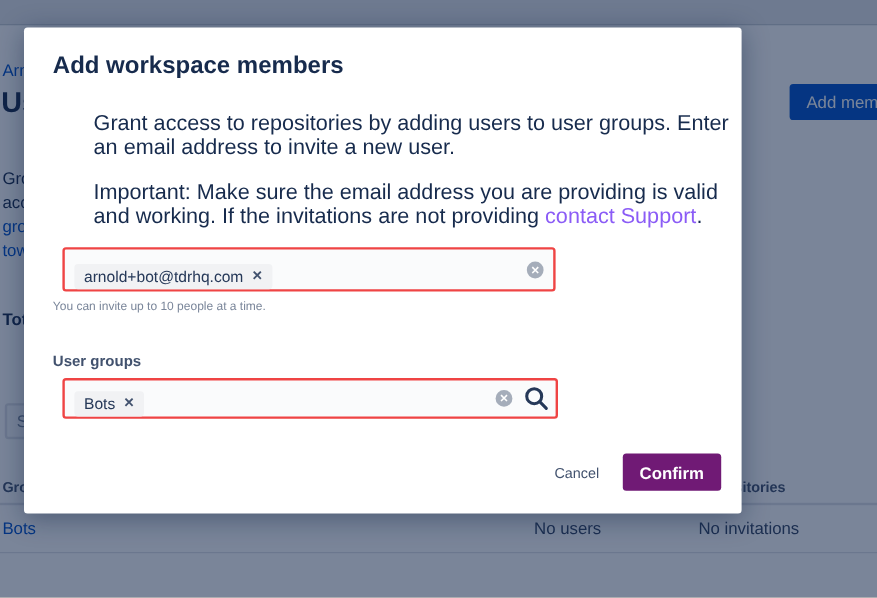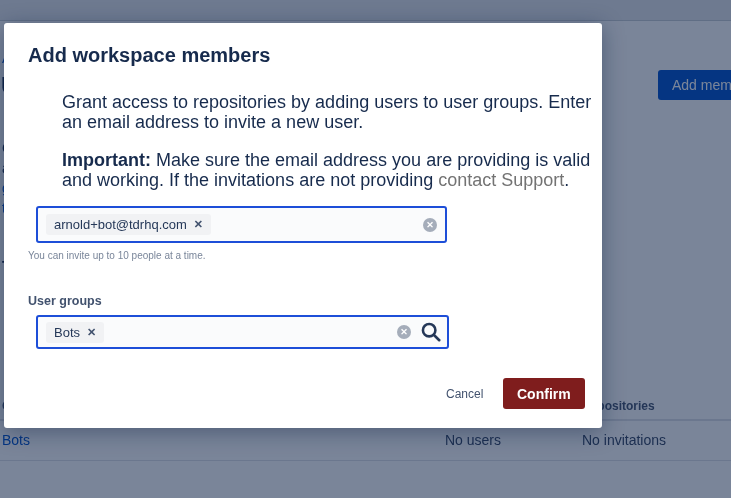--- a/index.html
+++ b/index.html
@@ -20,38 +20,38 @@
   .thead-border { position:absolute; left:0; right:0; top:419px; border-top:2px solid #DFE1E6; }
   .row-border { position:absolute; left:0; right:0; top:460px; border-top:1px solid #DFE1E6; }
   .th { position:absolute; top:399px; font-size:12px; font-weight:700; color:#44546F; white-space:nowrap; }
   .td { position:absolute; top:432px; font-size:14px; color:#344563; white-space:nowrap; }
   .td.link { color:#0052CC; cursor:pointer; }
 
   
   .blanket { position:absolute; inset:0; background:rgba(9,30,66,0.54); z-index:5; }
 
   
-  .modal { position:absolute; left:4px; top:23px; width:598px; height:405px; background:#fff; border-radius:3px; box-shadow:0 4px 22px rgba(9,30,66,0.4); z-index:10; }
+  .modal { position:absolute; left:20px; top:23px; width:598px; height:405px; background:#fff; border-radius:3px; box-shadow:0 4px 22px rgba(9,30,66,0.4); z-index:10; }
   .modal-title { position:absolute; left:24px; top:21px; font-size:20px; font-weight:600; color:#172B4D; white-space:nowrap; }
   .mline { position:absolute; left:24px; font-size:18px; line-height:20px; color:#172B4D; white-space:nowrap;margin-left:34px; }
-  .mline b { font-weight:700; }
-  .mlink { color:#737373; text-decoration:none; cursor:pointer; }
-  .field { position:absolute; left:32px; background:#FAFBFC; border:2px solid #1d4ed8; border-radius:3px; display:flex; align-items:center; padding:0 8px; cursor:text; }
+  .mline b { font-weight:400; }
+  .mlink { color:#8b5cf6; text-decoration:none; cursor:pointer; }
+  .field { position:absolute; left:32px; background:#FAFBFC; border:2px solid #ef4444; border-radius:3px; display:flex; align-items:flex-end; padding:0 8px; cursor:text; }
   .field-email { top:183px; width:411px; height:37px; }
   .field-groups { top:292px; width:413px; height:34px; }
   .chip { display:inline-flex; align-items:center; gap:7px; background:#F1F2F4; border-radius:3px; padding:3px 8px; font-size:13px; color:#253858; white-space:nowrap; }
   .chip-x { font-size:11px; font-weight:700; color:#42526E; cursor:pointer; line-height:1; }
   .clear-ic { position:absolute; width:14px; height:14px; border-radius:50%; background:#A5ADBA; color:#fff; font-size:9px; font-weight:700; line-height:14px; text-align:center; cursor:pointer; }
   .clear-email { right:8px; top:10px; }
   .clear-groups { right:36px; top:8px; }
   .search-ic { position:absolute; right:5px; top:4px; width:22px; height:22px; cursor:pointer; }
   .helper { position:absolute; left:24px; top:227px; font-size:10px; color:#7A869A; white-space:nowrap; }
   .glabel { position:absolute; left:24px; top:271px; font-size:12.5px; font-weight:700; color:#42526E; white-space:nowrap; }
   .cancel-btn { position:absolute; left:430px; top:355px; height:31px; padding:0 12px; background:transparent; border:none; font-size:12px; font-weight:500; color:#42526E; cursor:pointer; font-family:"Liberation Sans", sans-serif; }
-  .confirm-btn { position:absolute; left:499px; top:355px; height:31px; padding:0 14px; background:#7f1d1d; border:none; border-radius:3px; font-size:14px; font-weight:600; color:#fff; cursor:pointer; font-family:"Liberation Sans", sans-serif; }
+  .confirm-btn { position:absolute; left:499px; top:355px; height:31px; padding:0 14px; background:#701a75; border:none; border-radius:3px; font-size:14px; font-weight:600; color:#fff; cursor:pointer; font-family:"Liberation Sans", sans-serif; }
 </style>
 </head>
 <body>
 
 <div class="screen">
 
   <div class="page">
     <div class="topbar"></div>
     <a class="breadcrumb">Arnold</a>
     <h1 class="page-title">User groups</h1>

